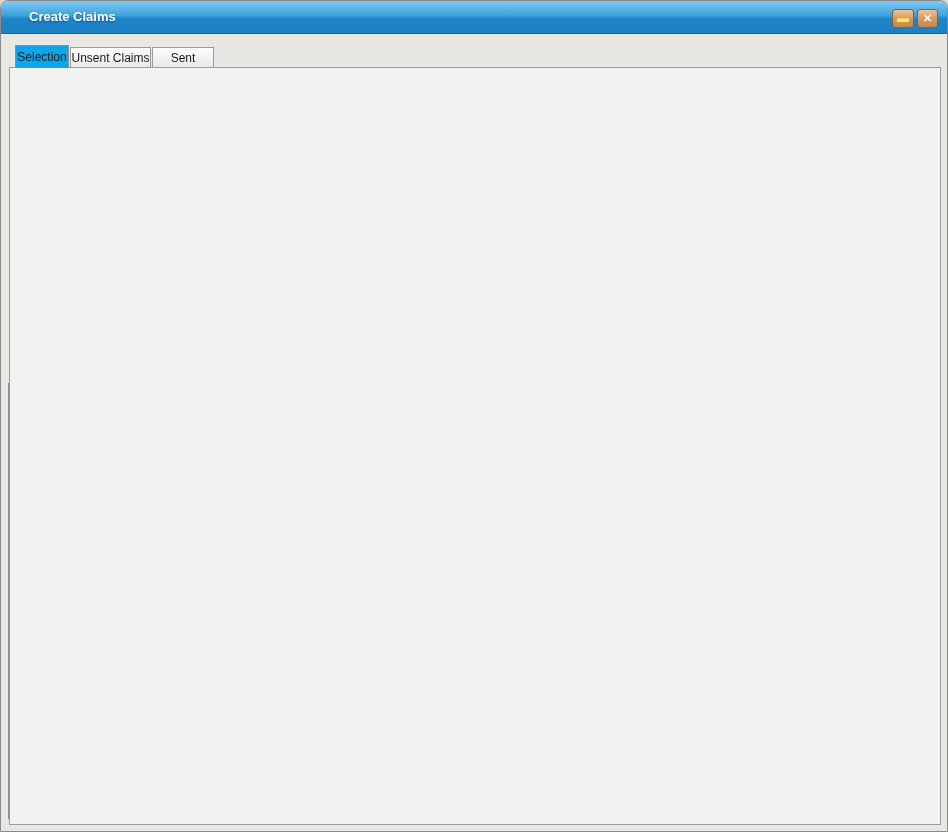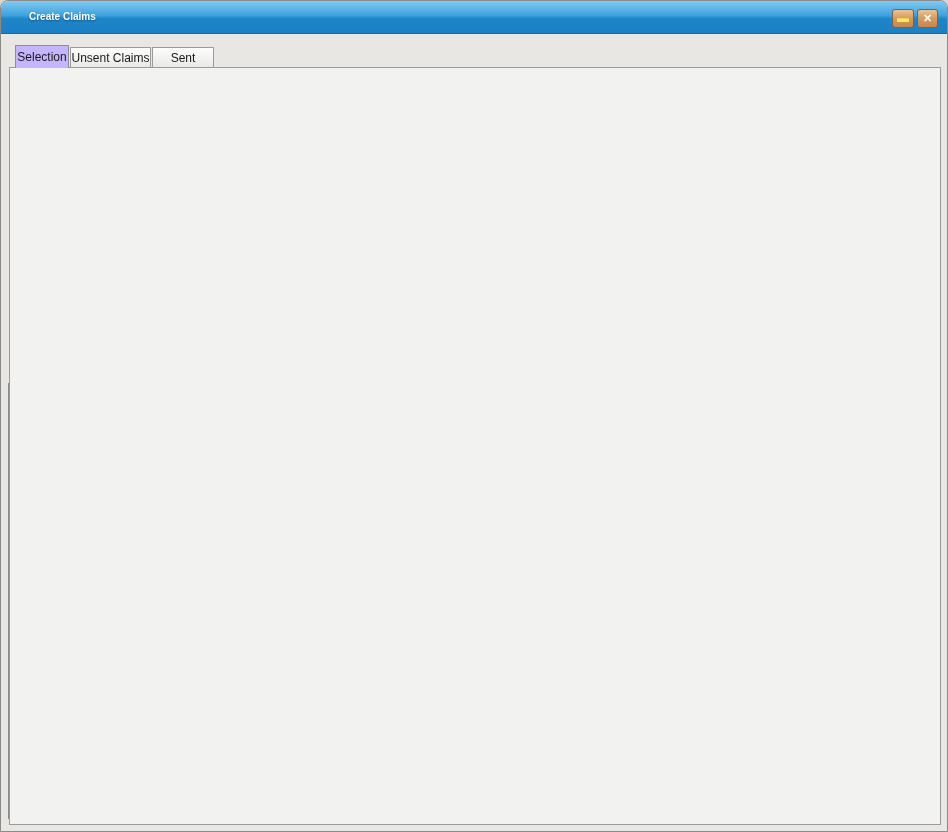--- a/index.html
+++ b/index.html
@@ -6,33 +6,33 @@
   html,body { width:948px; height:832px; }
   body { font-family:"Liberation Sans", sans-serif; background:#D8D6D2; }
   #window { position:relative; width:948px; height:832px; background:#E9E7E3;
             border:1px solid #8A8A8A; border-radius:8px 8px 0 0; overflow:hidden; }
 
   
   #titlebar { position:absolute; left:0; top:0; width:948px; height:33px;
               background:linear-gradient(#7FCBF2 0%, #3FA2DE 45%, #1E86C8 55%, #1B7FC4 100%);
               border-bottom:1px solid #0F6AA6; border-radius:7px 7px 0 0; }
   #title-text { position:absolute; left:28px; top:0; line-height:32px; color:#FFFFFF;
-                font-size:10px; font-weight:bold; text-shadow:0 1px 2px rgba(0,40,80,.55); }
+                font-size:13px; font-weight:bold; text-shadow:0 1px 2px rgba(0,40,80,.55); }
   .winbtn { position:absolute; top:8px; height:19px; text-align:center; line-height:17px;
             background:linear-gradient(#ECC394,#D69A5E 50%,#C8854A); border:1px solid #8B5E34;
             border-radius:3px; font-size:11px; font-weight:bold; cursor:pointer; }
   #btn-min { left:891px; width:22px; color:#FFE95E; font-size:12px; }
   #btn-close { left:916px; width:21px; color:#FFFFFF; }
 
   
   .tab { position:absolute; font-size:12px; text-align:center; color:#1A1A1A;
          border:1px solid #9B9B9B; border-bottom:none; background:linear-gradient(#FDFDFD,#E8E8E6);
          cursor:pointer; }
   #tab-selection { left:14px; top:44px; width:54px; height:23px; line-height:22px;
-                   background:#c4b5fd; z-index:3; border-color:#8F8F8F; }
+                   background:#0ea5e9; z-index:3; border-color:#8F8F8F; }
   #tab-unsent { left:69px; top:46px; width:81px; height:21px; line-height:20px; }
   #tab-sent { left:151px; top:46px; width:62px; height:21px; line-height:20px; }
 
   
   #tabpage { position:absolute; left:8px; top:66px; width:932px; height:758px;
              background:#F2F2F0; border:1px solid #9B9B9B; z-index:1; }
 
   
   .groupbox { position:absolute; border:1px solid #D3D3CE; }
   .groupbox > .gb-label { position:absolute; top:-8px; left:8px; background:#F2F2F0;

